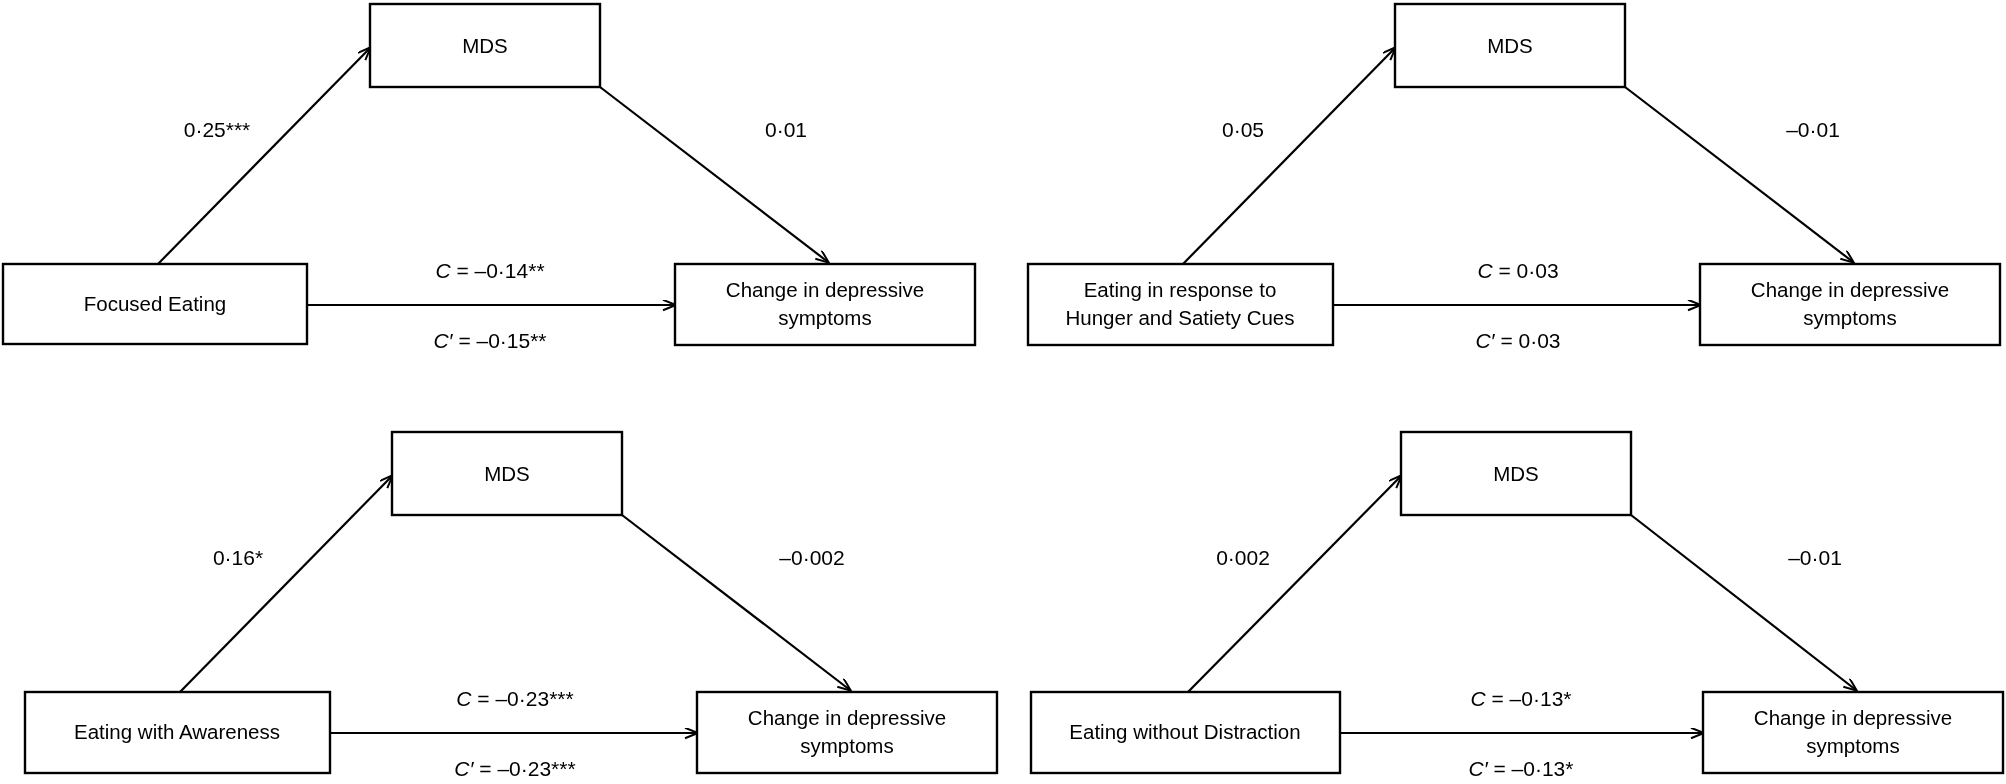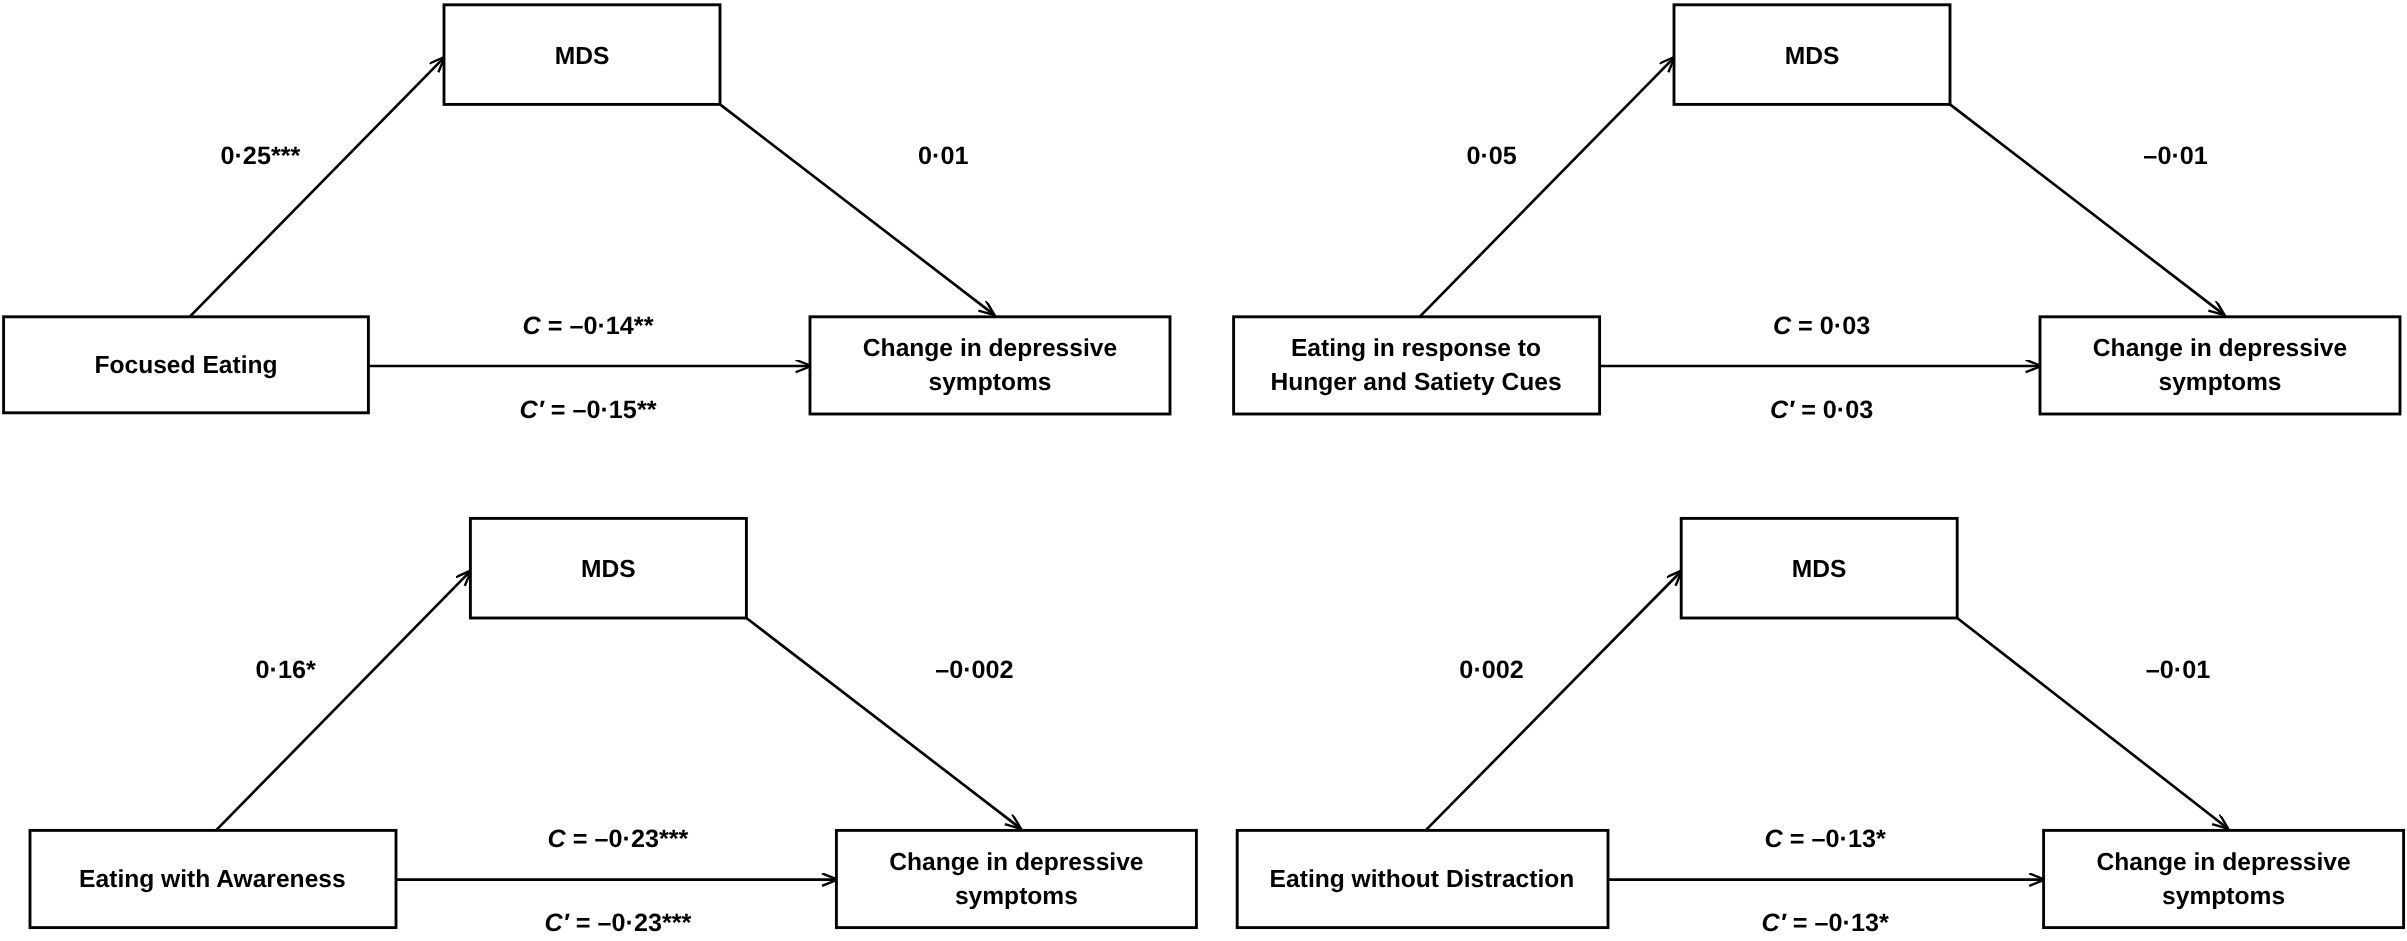--- a/index.html
+++ b/index.html
@@ -16,21 +16,20 @@
   #figure {
     position: relative;
     width: 2006px;
     height: 784px;
     background: #ffffff;
   }
   .panel {
     position: absolute;
     width: 1003px;
     height: 392px;
-    font-weight: bold;
   }
   .panel svg {
     display: block;
     width: 1003px;
     height: 392px;
   }
   .box-rect {
     fill: #ffffff;
     stroke: #000000;
     stroke-width: 2.4;

